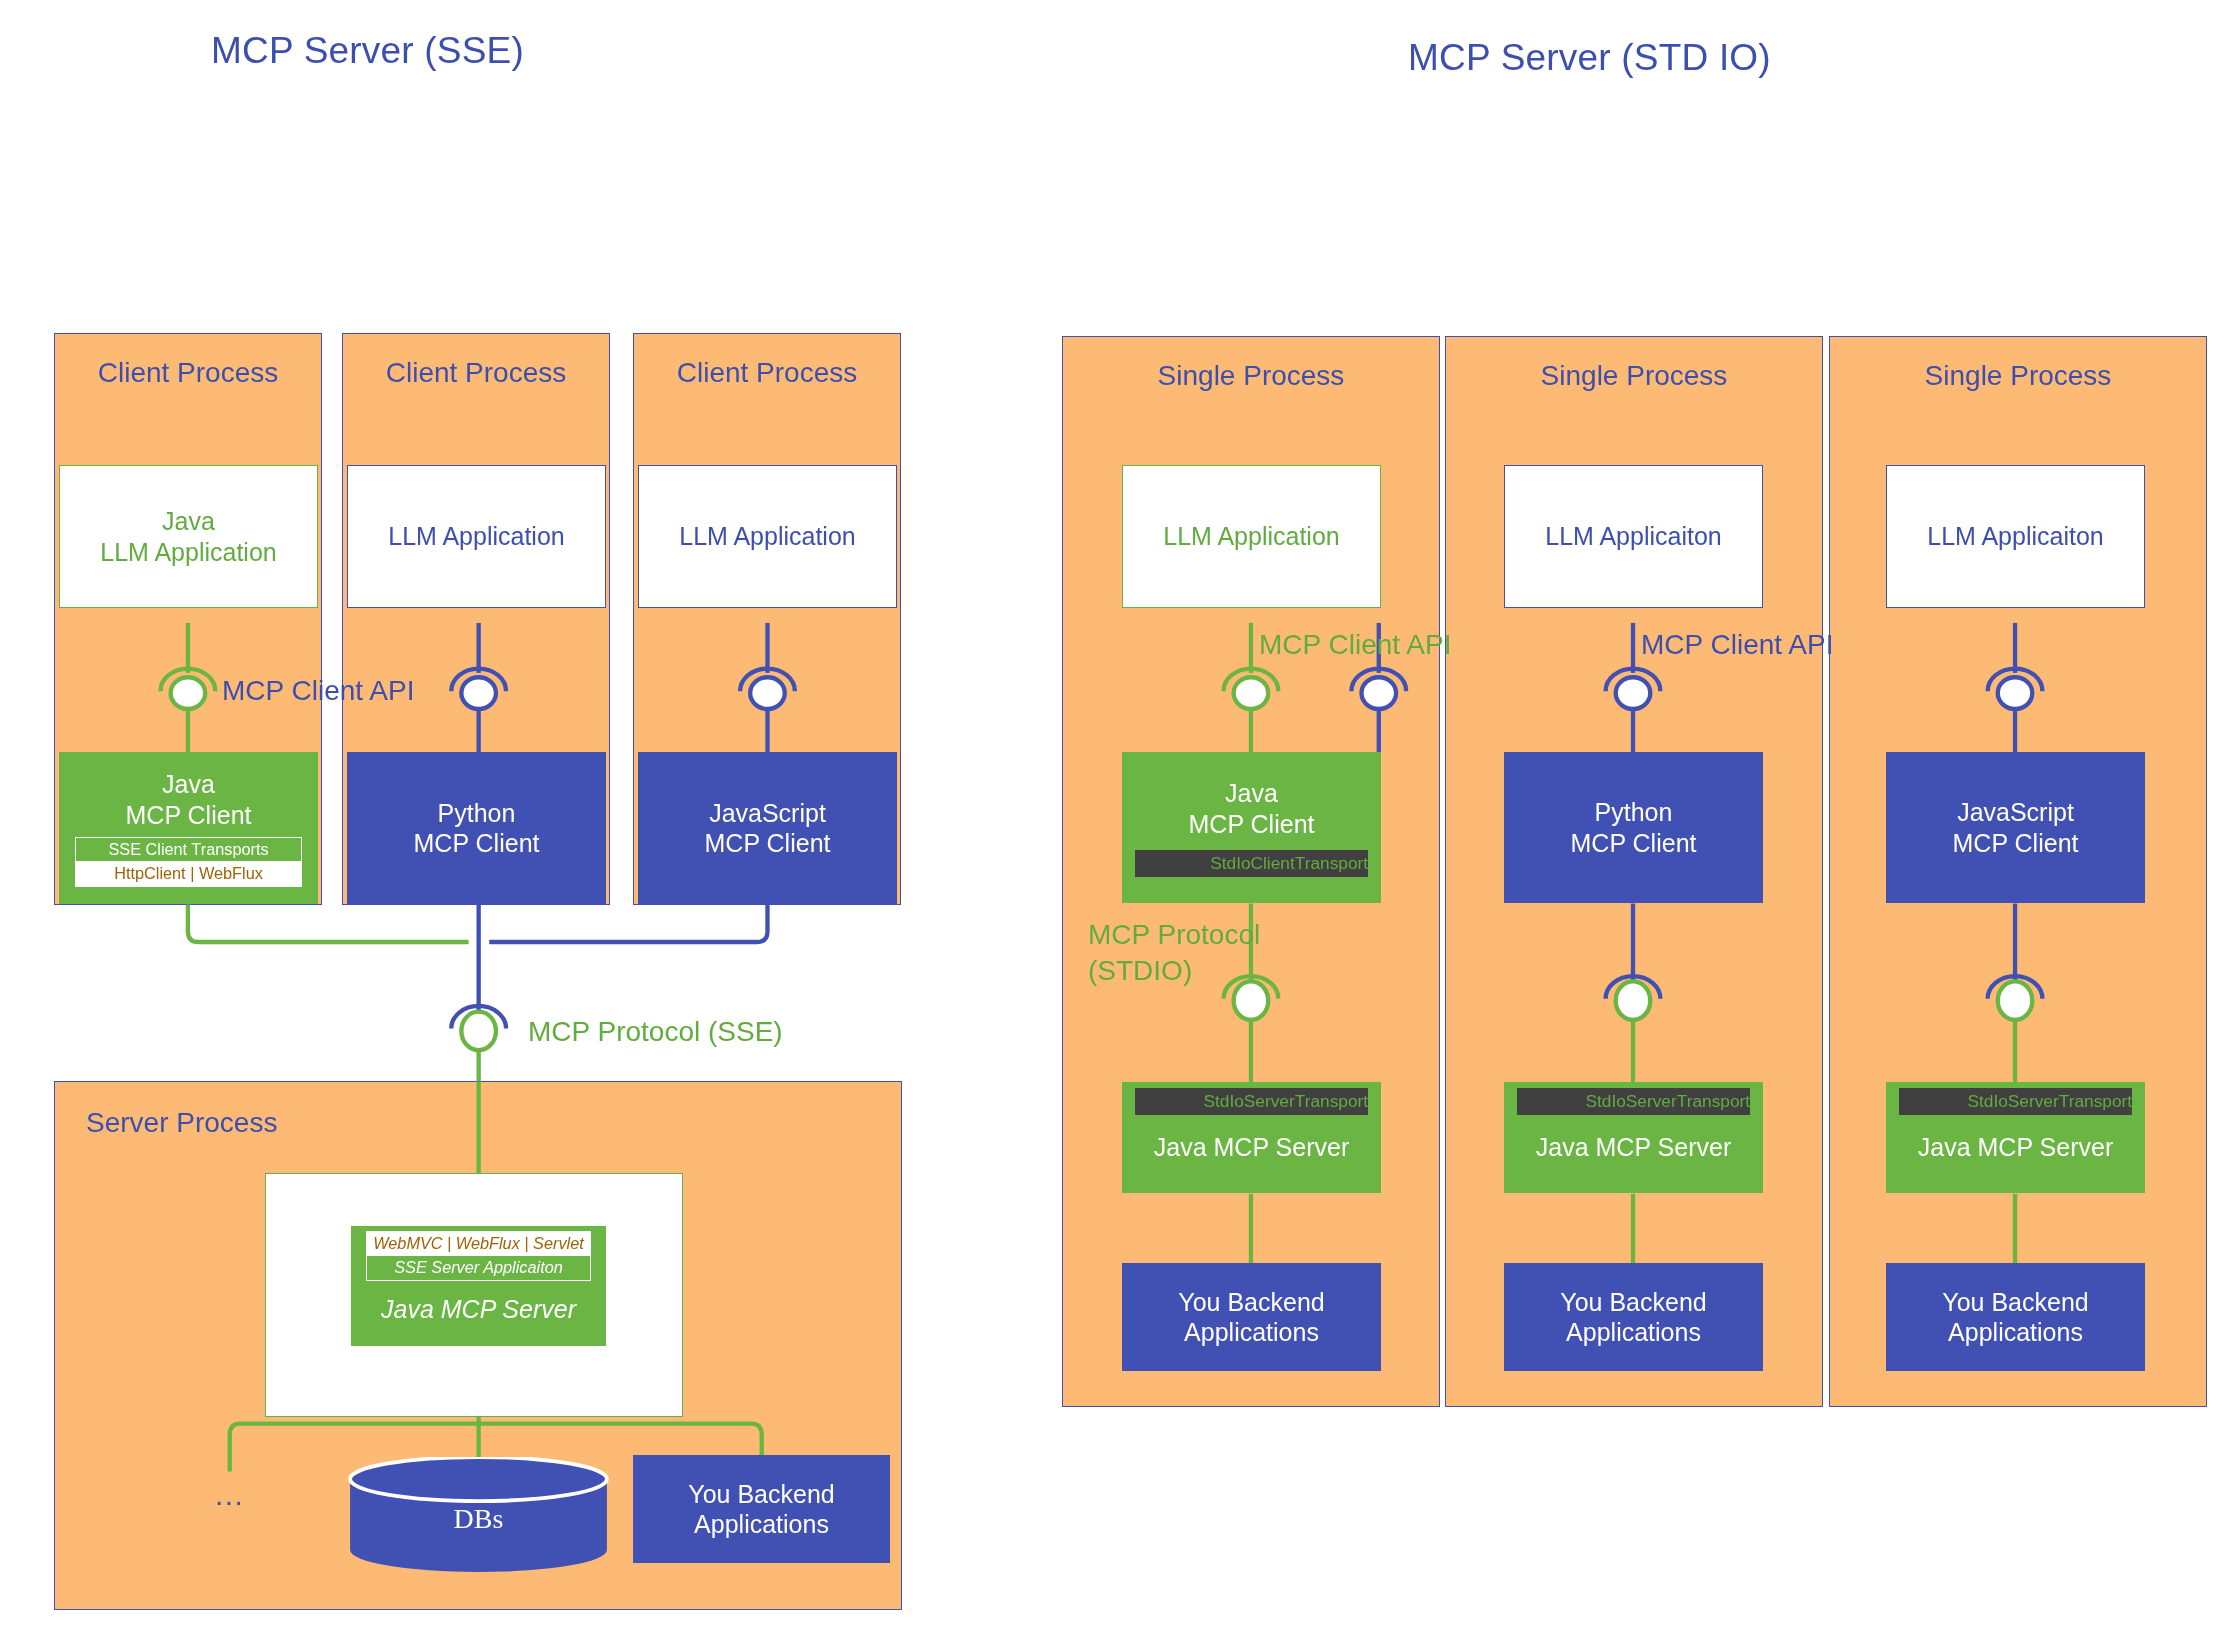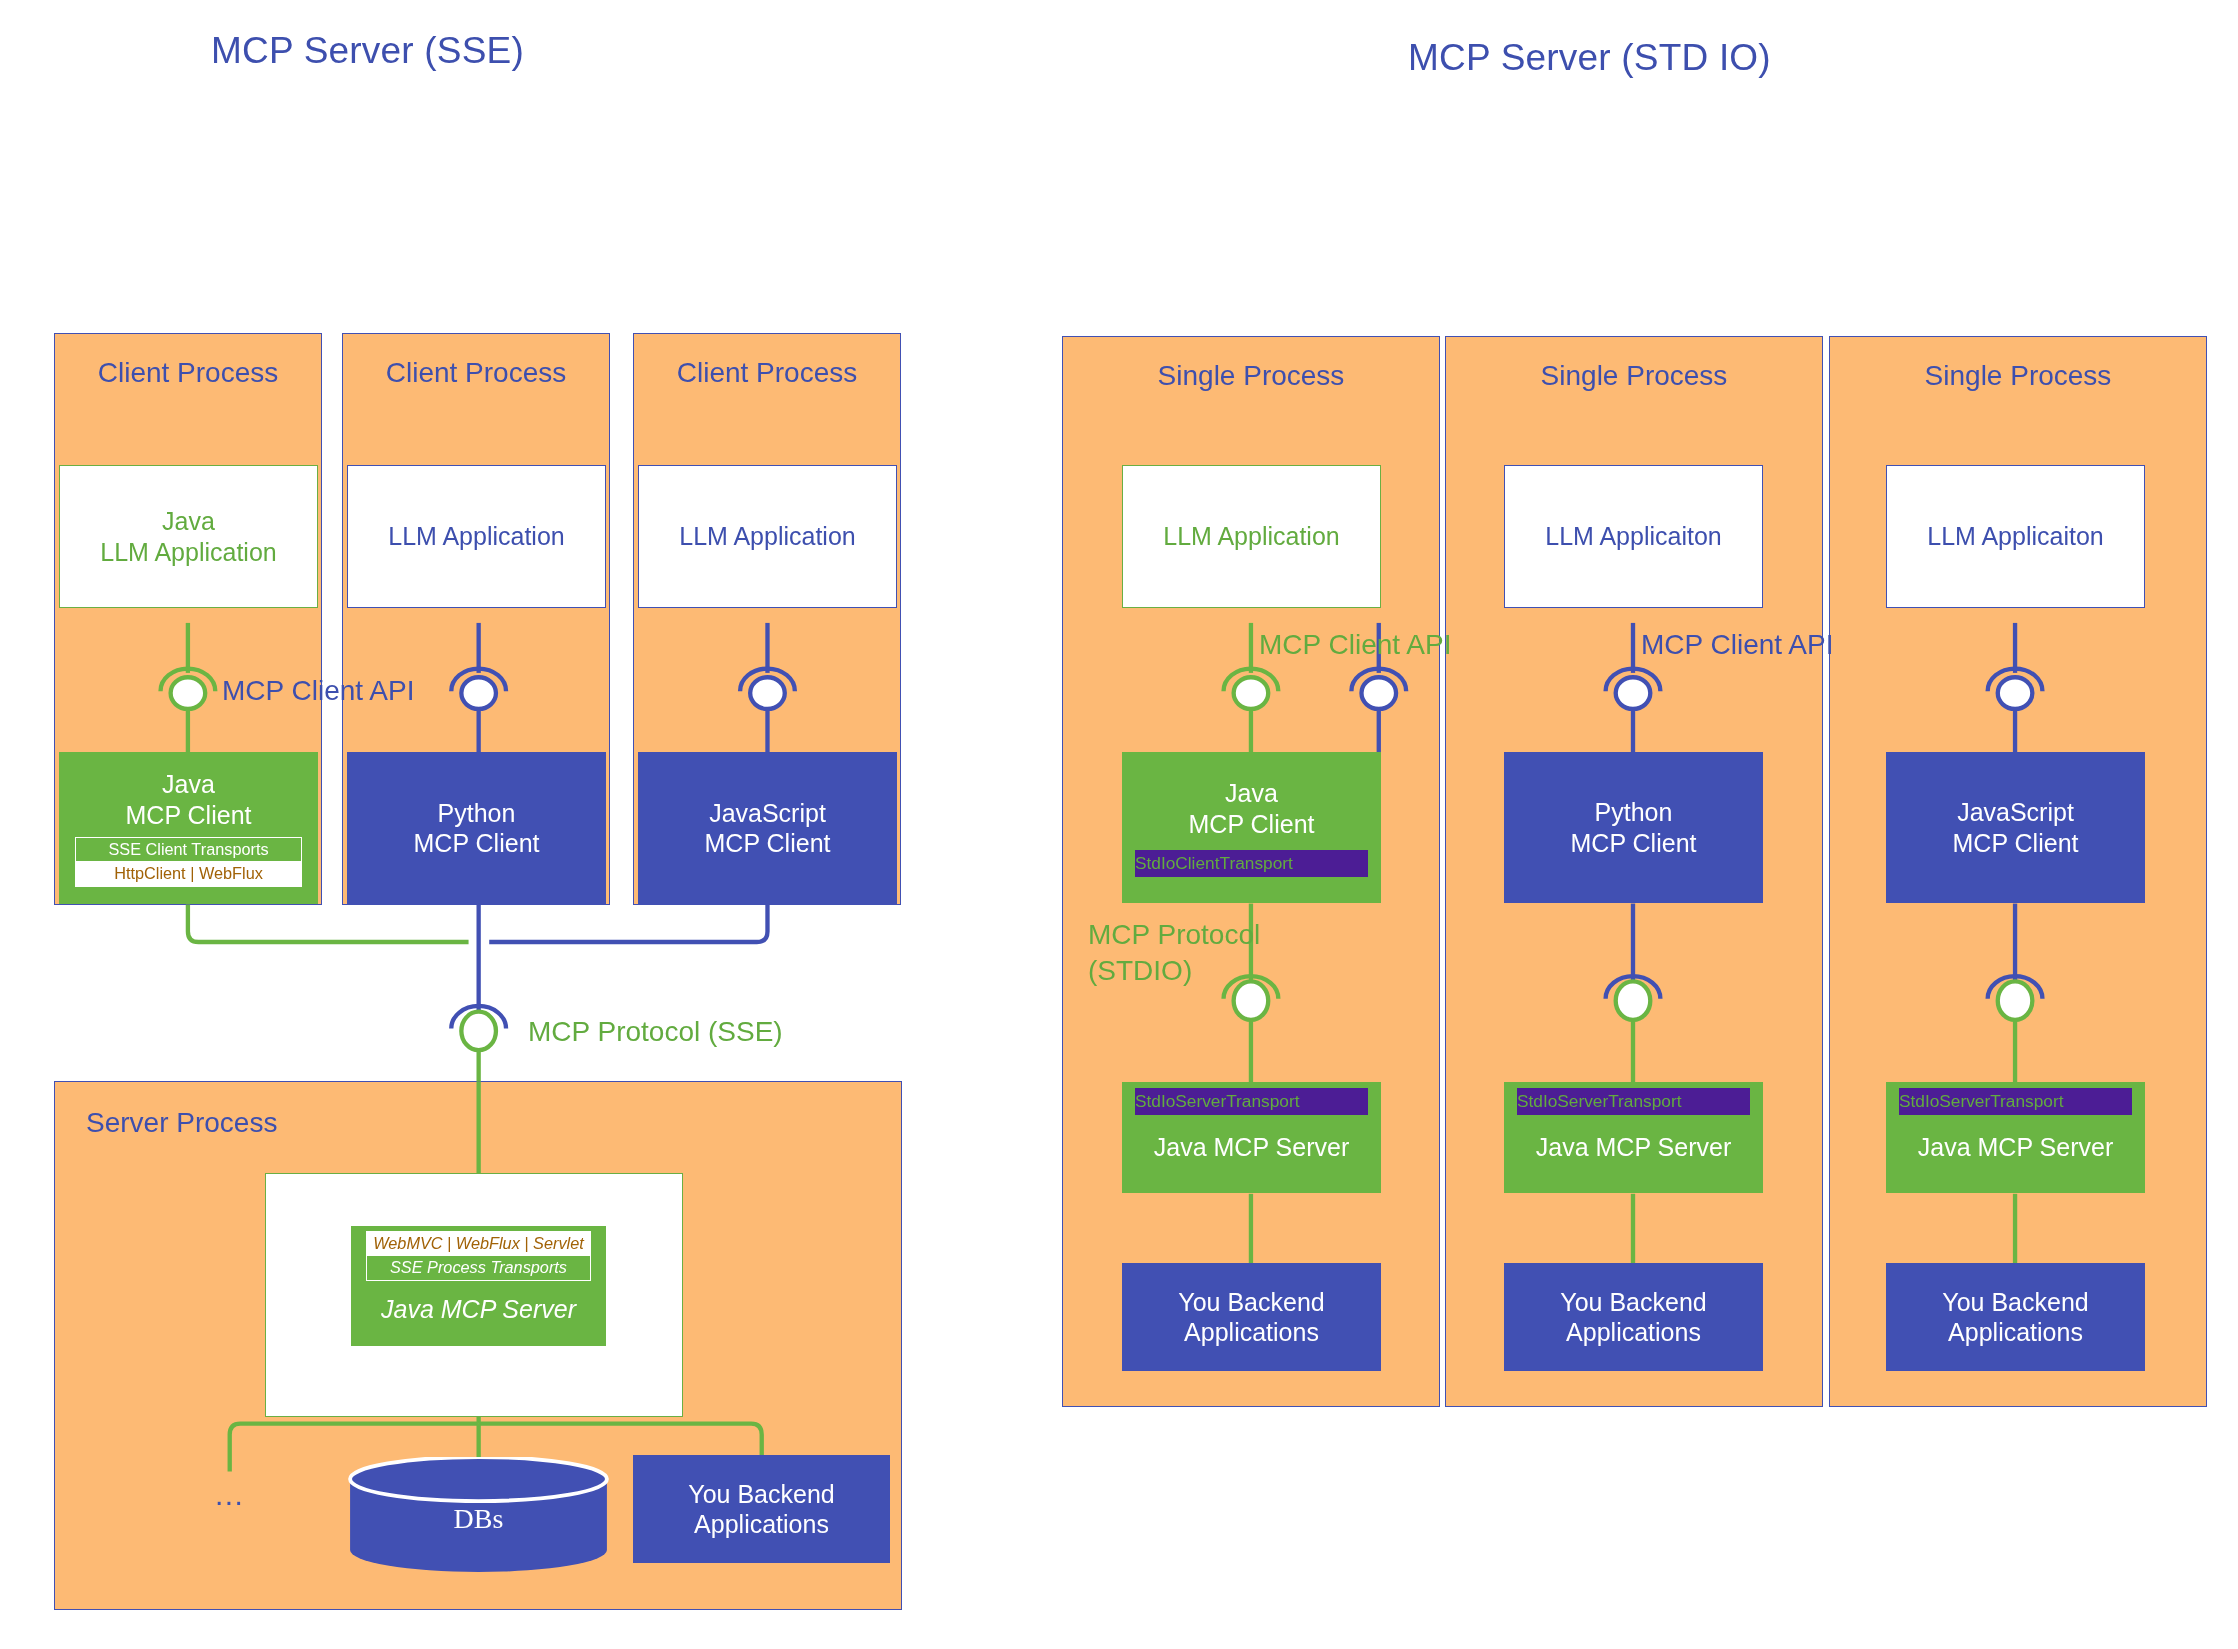--- a/index.html
+++ b/index.html
@@ -86,26 +86,26 @@
     color: #a16207;
     font-size: 16.3px;
     padding: 1.9px 0;
     width: 88%;
     text-align: center;
     border: 1.4px solid #ffffff;
     border-top: none;
   }
   .strip-filled.top { border: 1.4px solid #ffffff; border-bottom: none; }
   .strip-white-box {
-    background: #4c1d95;
+    background: #404040;
     color: #62ab3f;
     font-size: 17.3px;
     padding: 2.9px 0;
     width: 90%;
-    text-align: left;
+    text-align: right;
   }
 
   
   .conn-label {
     position: absolute;
     font-size: 28px;
     white-space: pre;
     line-height: 1.25;
     z-index: 7;
   }
@@ -266,21 +266,21 @@
 
 <div class="process-box" style="left:54px; top:1081px; width:848px; height:529px;">
   <div class="process-label" style="top:25px; text-align:left; left:31px; width:auto;">Server Process</div>
 </div>
 
 <div id="web-container" style="left:265px; top:1173px; width:418px; height:244px;"></div>
 <div id="web-container-label" style="left:279px; top:1191px;">Web Container</div>
 
 <div class="solid-box green" style="left:351px; top:1226px; width:255px; height:120px; justify-content:flex-start; padding-top:4.8px;font-style:italic;">
   <div class="strip-filled top">WebMVC | WebFlux | Servlet</div>
-  <div class="strip-outline">SSE Process Transports</div>
+  <div class="strip-outline">SSE Server Applicaiton</div>
   <span style="margin-top:12.5px;">Java MCP Server</span>
 </div>
 
 <div id="ellipsis" style="left:215px; top:1478px;">...</div>
 
 <div id="db-cylinder" style="left:347px; top:1457px; width:263px; height:115px;">
   <svg width="263" height="115" viewBox="0 0 548 240">
     <path d="M 6 46 L 6 194 A 268 46 0 0 0 542 194 L 542 46 Z" fill="#4150b3"></path>
     <ellipse cx="274" cy="46" rx="268" ry="46" fill="#4150b3" stroke="#ffffff" stroke-width="8"></ellipse>
   </svg>

